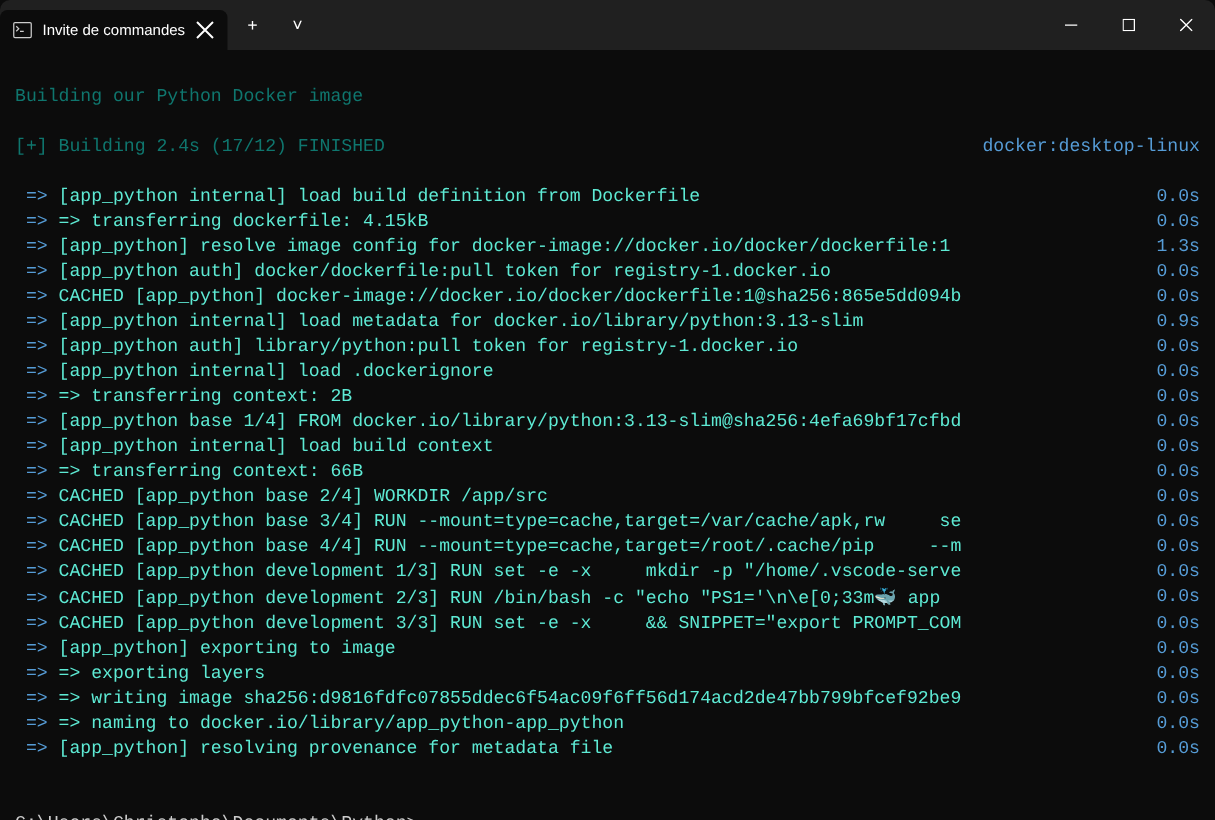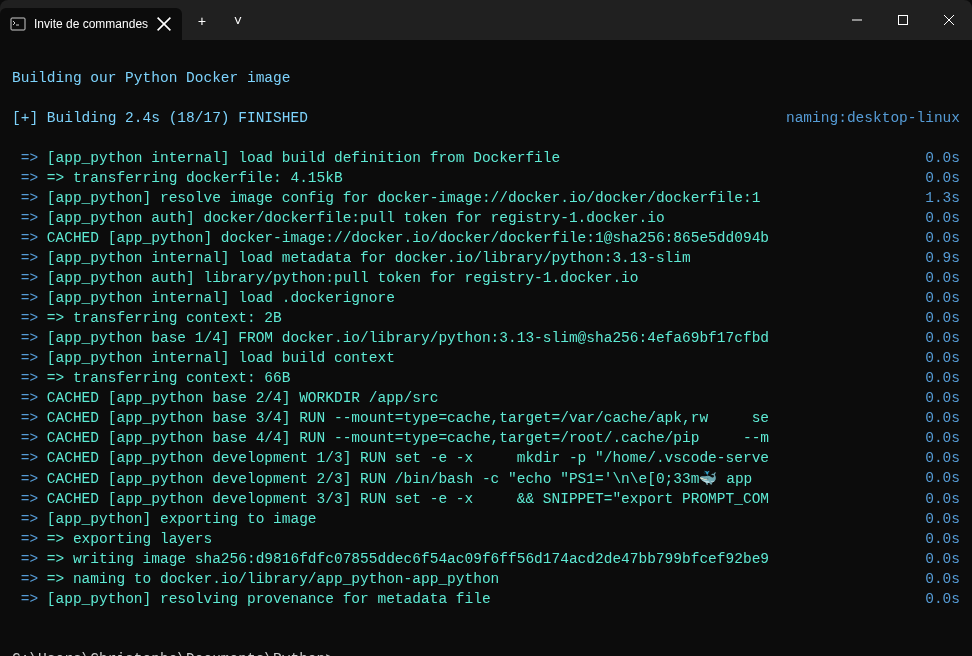--- a/index.html
+++ b/index.html
@@ -88,21 +88,21 @@
       font-size: 14.5px;
       line-height: 20px;
       white-space: pre;
       color: #cccccc;
     }
     .line { display: flex; }
     .line .left { flex: 0 0 auto; }
     .line .right { margin-left: auto; color: #569cd6; }
     .arrow { color: #569cd6; }
     .msg { color: #5eead4; }
-    .white { color: #7dd3fc; }
+    .white { color: #0f766e; }
     .emoji { font-family: 'Segoe UI Emoji', 'Apple Color Emoji', sans-serif; }
     .prompt { color: #cccccc; margin-top: 20px; }
     .cursor {
       display: inline-block;
       width: 9px;
       height: 18px;
       background: transparent;
       vertical-align: middle;
     }
   </style>
@@ -147,16 +147,16 @@
     <div class="win-btn close">
       <svg viewBox="0 0 10 10">
           <path d="M0 0 L10 10 M10 0 L0 10" stroke="#fff" stroke-width="1"></path>
         </svg>
     </div>
   </div>
 </div>
 
 <div class="terminal">
 <div class="white">Building our Python Docker image</div>
-<div class="line"><span class="left white">[+] Building 2.4s (18/17) FINISHED</span><span class="right">naming:desktop-linux</span></div>
+<div class="line"><span class="left white">[+] Building 2.4s (17/12) FINISHED</span><span class="right">docker:desktop-linux</span></div>
 <div id="lines-container"><div class="line"><span class="left"><span class="arrow"> =&gt; </span><span class="msg">[app_python internal] load build definition from Dockerfile</span></span><span class="right">0.0s</span></div><div class="line"><span class="left"><span class="arrow"> =&gt; </span><span class="msg">=&gt; transferring dockerfile: 4.15kB</span></span><span class="right">0.0s</span></div><div class="line"><span class="left"><span class="arrow"> =&gt; </span><span class="msg">[app_python] resolve image config for docker-image://docker.io/docker/dockerfile:1</span></span><span class="right">1.3s</span></div><div class="line"><span class="left"><span class="arrow"> =&gt; </span><span class="msg">[app_python auth] docker/dockerfile:pull token for registry-1.docker.io</span></span><span class="right">0.0s</span></div><div class="line"><span class="left"><span class="arrow"> =&gt; </span><span class="msg">CACHED [app_python] docker-image://docker.io/docker/dockerfile:1@sha256:865e5dd094b</span></span><span class="right">0.0s</span></div><div class="line"><span class="left"><span class="arrow"> =&gt; </span><span class="msg">[app_python internal] load metadata for docker.io/library/python:3.13-slim</span></span><span class="right">0.9s</span></div><div class="line"><span class="left"><span class="arrow"> =&gt; </span><span class="msg">[app_python auth] library/python:pull token for registry-1.docker.io</span></span><span class="right">0.0s</span></div><div class="line"><span class="left"><span class="arrow"> =&gt; </span><span class="msg">[app_python internal] load .dockerignore</span></span><span class="right">0.0s</span></div><div class="line"><span class="left"><span class="arrow"> =&gt; </span><span class="msg">=&gt; transferring context: 2B</span></span><span class="right">0.0s</span></div><div class="line"><span class="left"><span class="arrow"> =&gt; </span><span class="msg">[app_python base 1/4] FROM docker.io/library/python:3.13-slim@sha256:4efa69bf17cfbd</span></span><span class="right">0.0s</span></div><div class="line"><span class="left"><span class="arrow"> =&gt; </span><span class="msg">[app_python internal] load build context</span></span><span class="right">0.0s</span></div><div class="line"><span class="left"><span class="arrow"> =&gt; </span><span class="msg">=&gt; transferring context: 66B</span></span><span class="right">0.0s</span></div><div class="line"><span class="left"><span class="arrow"> =&gt; </span><span class="msg">CACHED [app_python base 2/4] WORKDIR /app/src</span></span><span class="right">0.0s</span></div><div class="line"><span class="left"><span class="arrow"> =&gt; </span><span class="msg">CACHED [app_python base 3/4] RUN --mount=type=cache,target=/var/cache/apk,rw     se</span></span><span class="right">0.0s</span></div><div class="line"><span class="left"><span class="arrow"> =&gt; </span><span class="msg">CACHED [app_python base 4/4] RUN --mount=type=cache,target=/root/.cache/pip     --m</span></span><span class="right">0.0s</span></div><div class="line"><span class="left"><span class="arrow"> =&gt; </span><span class="msg">CACHED [app_python development 1/3] RUN set -e -x     mkdir -p "/home/.vscode-serve</span></span><span class="right">0.0s</span></div><div class="line"><span class="left"><span class="arrow"> =&gt; </span><span class="msg">CACHED [app_python development 2/3] RUN /bin/bash -c "echo "PS1='\n\e[0;33m<span class="emoji">🐳</span> app</span></span><span class="right">  0.0s</span></div><div class="line"><span class="left"><span class="arrow"> =&gt; </span><span class="msg">CACHED [app_python development 3/3] RUN set -e -x     &amp;&amp; SNIPPET="export PROMPT_COM</span></span><span class="right">0.0s</span></div><div class="line"><span class="left"><span class="arrow"> =&gt; </span><span class="msg">[app_python] exporting to image</span></span><span class="right">0.0s</span></div><div class="line"><span class="left"><span class="arrow"> =&gt; </span><span class="msg">=&gt; exporting layers</span></span><span class="right">0.0s</span></div><div class="line"><span class="left"><span class="arrow"> =&gt; </span><span class="msg">=&gt; writing image sha256:d9816fdfc07855ddec6f54ac09f6ff56d174acd2de47bb799bfcef92be9</span></span><span class="right">0.0s</span></div><div class="line"><span class="left"><span class="arrow"> =&gt; </span><span class="msg">=&gt; naming to docker.io/library/app_python-app_python</span></span><span class="right">0.0s</span></div><div class="line"><span class="left"><span class="arrow"> =&gt; </span><span class="msg">[app_python] resolving provenance for metadata file</span></span><span class="right">0.0s</span></div></div>
 <div class="prompt"><span>C:\Users\Christophe\Documents\Python&gt;</span><span class="cursor"></span></div>
 </div>
 
 </body></html>

